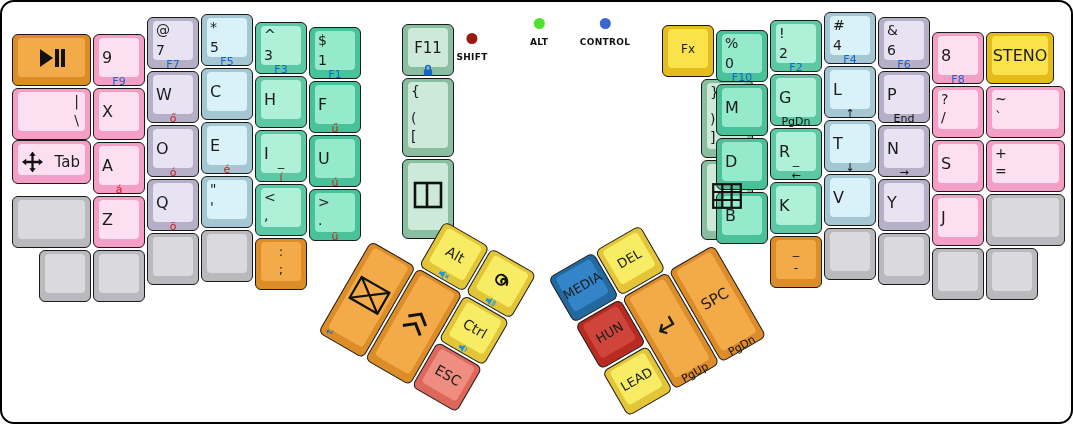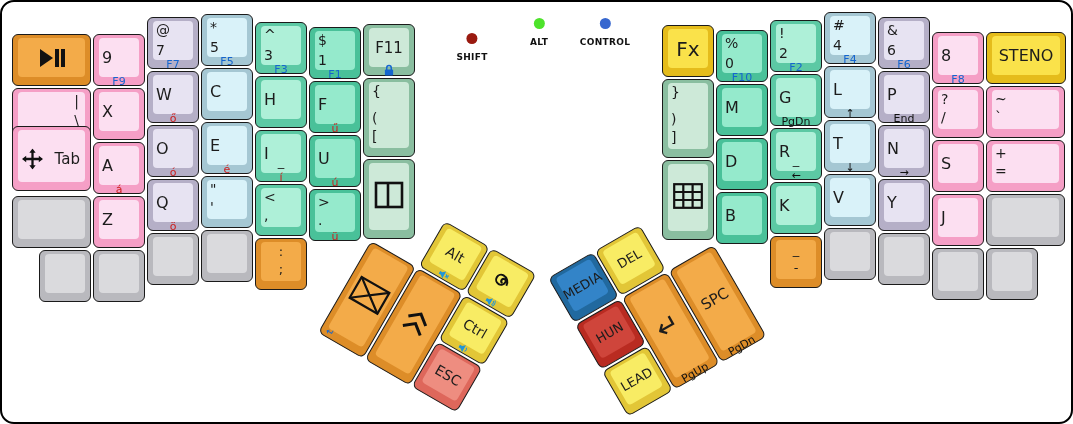--- a/index.html
+++ b/index.html
@@ -10,21 +10,21 @@
   }
   .key{position:absolute;box-sizing:border-box;border:1.5px solid #1a1a1a;border-radius:6px;}
   .face{position:absolute;left:5px;right:5px;top:3px;bottom:8px;border-radius:4px;}
   
   .k-orange{background:#dd8d28;} .k-orange .face{background:#f3ab49;}
   .k-pink{background:#f59fc6;} .k-pink .face{background:#fcdff1;}
   .k-lavender{background:#b5afc7;} .k-lavender .face{background:#e7e3f2;}
   .k-cyan{background:#a5c7d3;} .k-cyan .face{background:#d9f2f9;}
   .k-tealA{background:#5cc9a4;} .k-tealA .face{background:#aef0d8;}
   .k-tealB{background:#49c199;} .k-tealB .face{background:#95eacc;}
-  .k-pale{background:#8abea0;} .k-pale .face{background:#cde9d8;}
+  .k-pale{background:#8abea0;margin-left:39px;} .k-pale .face{background:#cde9d8;}
   .k-yellow{background:#e2c637;} .k-yellow .face{background:#f8ec64;}
   .k-gold{background:#e5bc1b;} .k-gold .face{background:#fae24a;}
   .k-gray{background:#b9b9be;} .k-gray .face{background:#dadadd;}
   .k-salmon{background:#de675b;} .k-salmon .face{background:#ee8d80;}
   .k-blue{background:#21699f;} .k-blue .face{background:#3384c8;}
   .k-red{background:#b92b21;} .k-red .face{background:#cf453b;}
   
   .lg{position:absolute;color:#1c1c1c;line-height:1;white-space:pre;z-index:2;}
   .s-tl{left:8px;top:5px;font-size:14px;}
   .s-ml{left:8px;top:25px;font-size:14px;}
@@ -61,21 +61,21 @@
             <path d="M3 2 L16 11 L3 20 Z" fill="#111"></path>
             <rect x="18" y="2" width="4" height="18" fill="#111"></rect>
             <rect x="24" y="2" width="4" height="18" fill="#111"></rect>
           </svg></span>
       </div>
       <div class="key k-pink" style="left: 10px; top: 86px; width: 79px; height: 52px;">
         <div class="face"></div>
         <span class="lg s-tr">|</span>
         <span class="lg s-br">\</span>
       </div>
-      <div class="key k-pink" style="left: 10px; top: 124px; width: 79px; height: 65px;">
+      <div class="key k-pink" style="left: 10px; top: 138px; width: 79px; height: 44px;">
         <div class="face"></div>
         <span class="lg s-li"><svg width="21" height="21" viewBox="0 0 24 24">
             <path stroke="#111" stroke-width="2.6" d="M12 4 v16 M4 12 h16" fill="none"></path>
             <path fill="#111" d="M12 0 l3.6 4.8 h-7.2 Z M12 24 l-3.6 -4.8 h7.2 Z M0 12 l4.8 -3.6 v7.2 Z M24 12 l-4.8 3.6 v-7.2 Z"></path>
           </svg></span>
         <span class="lg s-r">Tab</span>
       </div>
       <div class="key k-gray" style="left: 10px; top: 194px; width: 79px; height: 52px;">
         <div class="face"></div>
       </div>
@@ -214,21 +214,21 @@
       </div>
       <div class="key k-pale" style="left: 361px; top: 157px; width: 52px; height: 80px;">
         <div class="face"></div>
         <span class="lg s-c"><svg width="32" height="32" viewBox="0 0 32 32">
             <rect x="3" y="4" width="26" height="24" fill="none" stroke="#111" stroke-width="2.6"></rect>
             <line x1="15" y1="4" x2="15" y2="28" stroke="#111" stroke-width="2.6"></line>
           </svg></span>
       </div>
       <div class="key k-gold" style="left: 660px; top: 23px; width: 52px; height: 52px;">
         <div class="face"></div>
-        <span class="lg s-c" style="font-size: 20px;">Fx</span>
+        <span class="lg s-c" style="font-size: 12px;">Fx</span>
       </div>
       <div class="key k-pale" style="left: 660px; top: 77px; width: 52px; height: 79px;">
         <div class="face"></div>
         <span class="lg s-tl">}</span>
         <span class="lg s-mid">)</span>
         <span class="lg s-bl">]</span>
       </div>
       <div class="key k-pale" style="left: 660px; top: 158px; width: 52px; height: 80px;">
         <div class="face"></div>
         <span class="lg s-c"><svg width="30" height="26" viewBox="0 0 30 26">
@@ -343,21 +343,21 @@
         <div class="face"></div>
         <span class="lg s-l">S</span>
       </div>
       <div class="key k-pink" style="left: 930px; top: 192px; width: 52px; height: 52px;">
         <div class="face"></div>
         <span class="lg s-l">J</span>
       </div>
       <div class="key k-gray" style="left: 930px; top: 246px; width: 52px; height: 52px;">
         <div class="face"></div>
       </div>
-      <div class="key k-gold" style="left: 984px; top: 30px; width: 80px; height: 52px;">
+      <div class="key k-gold" style="left: 984px; top: 30px; width: 68px; height: 52px;">
         <div class="face"></div>
         <span class="lg s-c" style="font-size: 16px;">STENO</span>
       </div>
       <div class="key k-pink" style="left: 984px; top: 84px; width: 79px; height: 52px;">
         <div class="face"></div>
         <span class="lg s-tl">~</span>
         <span class="lg s-bl">`</span>
       </div>
       <div class="key k-pink" style="left: 984px; top: 138px; width: 79px; height: 52px;">
         <div class="face"></div>

